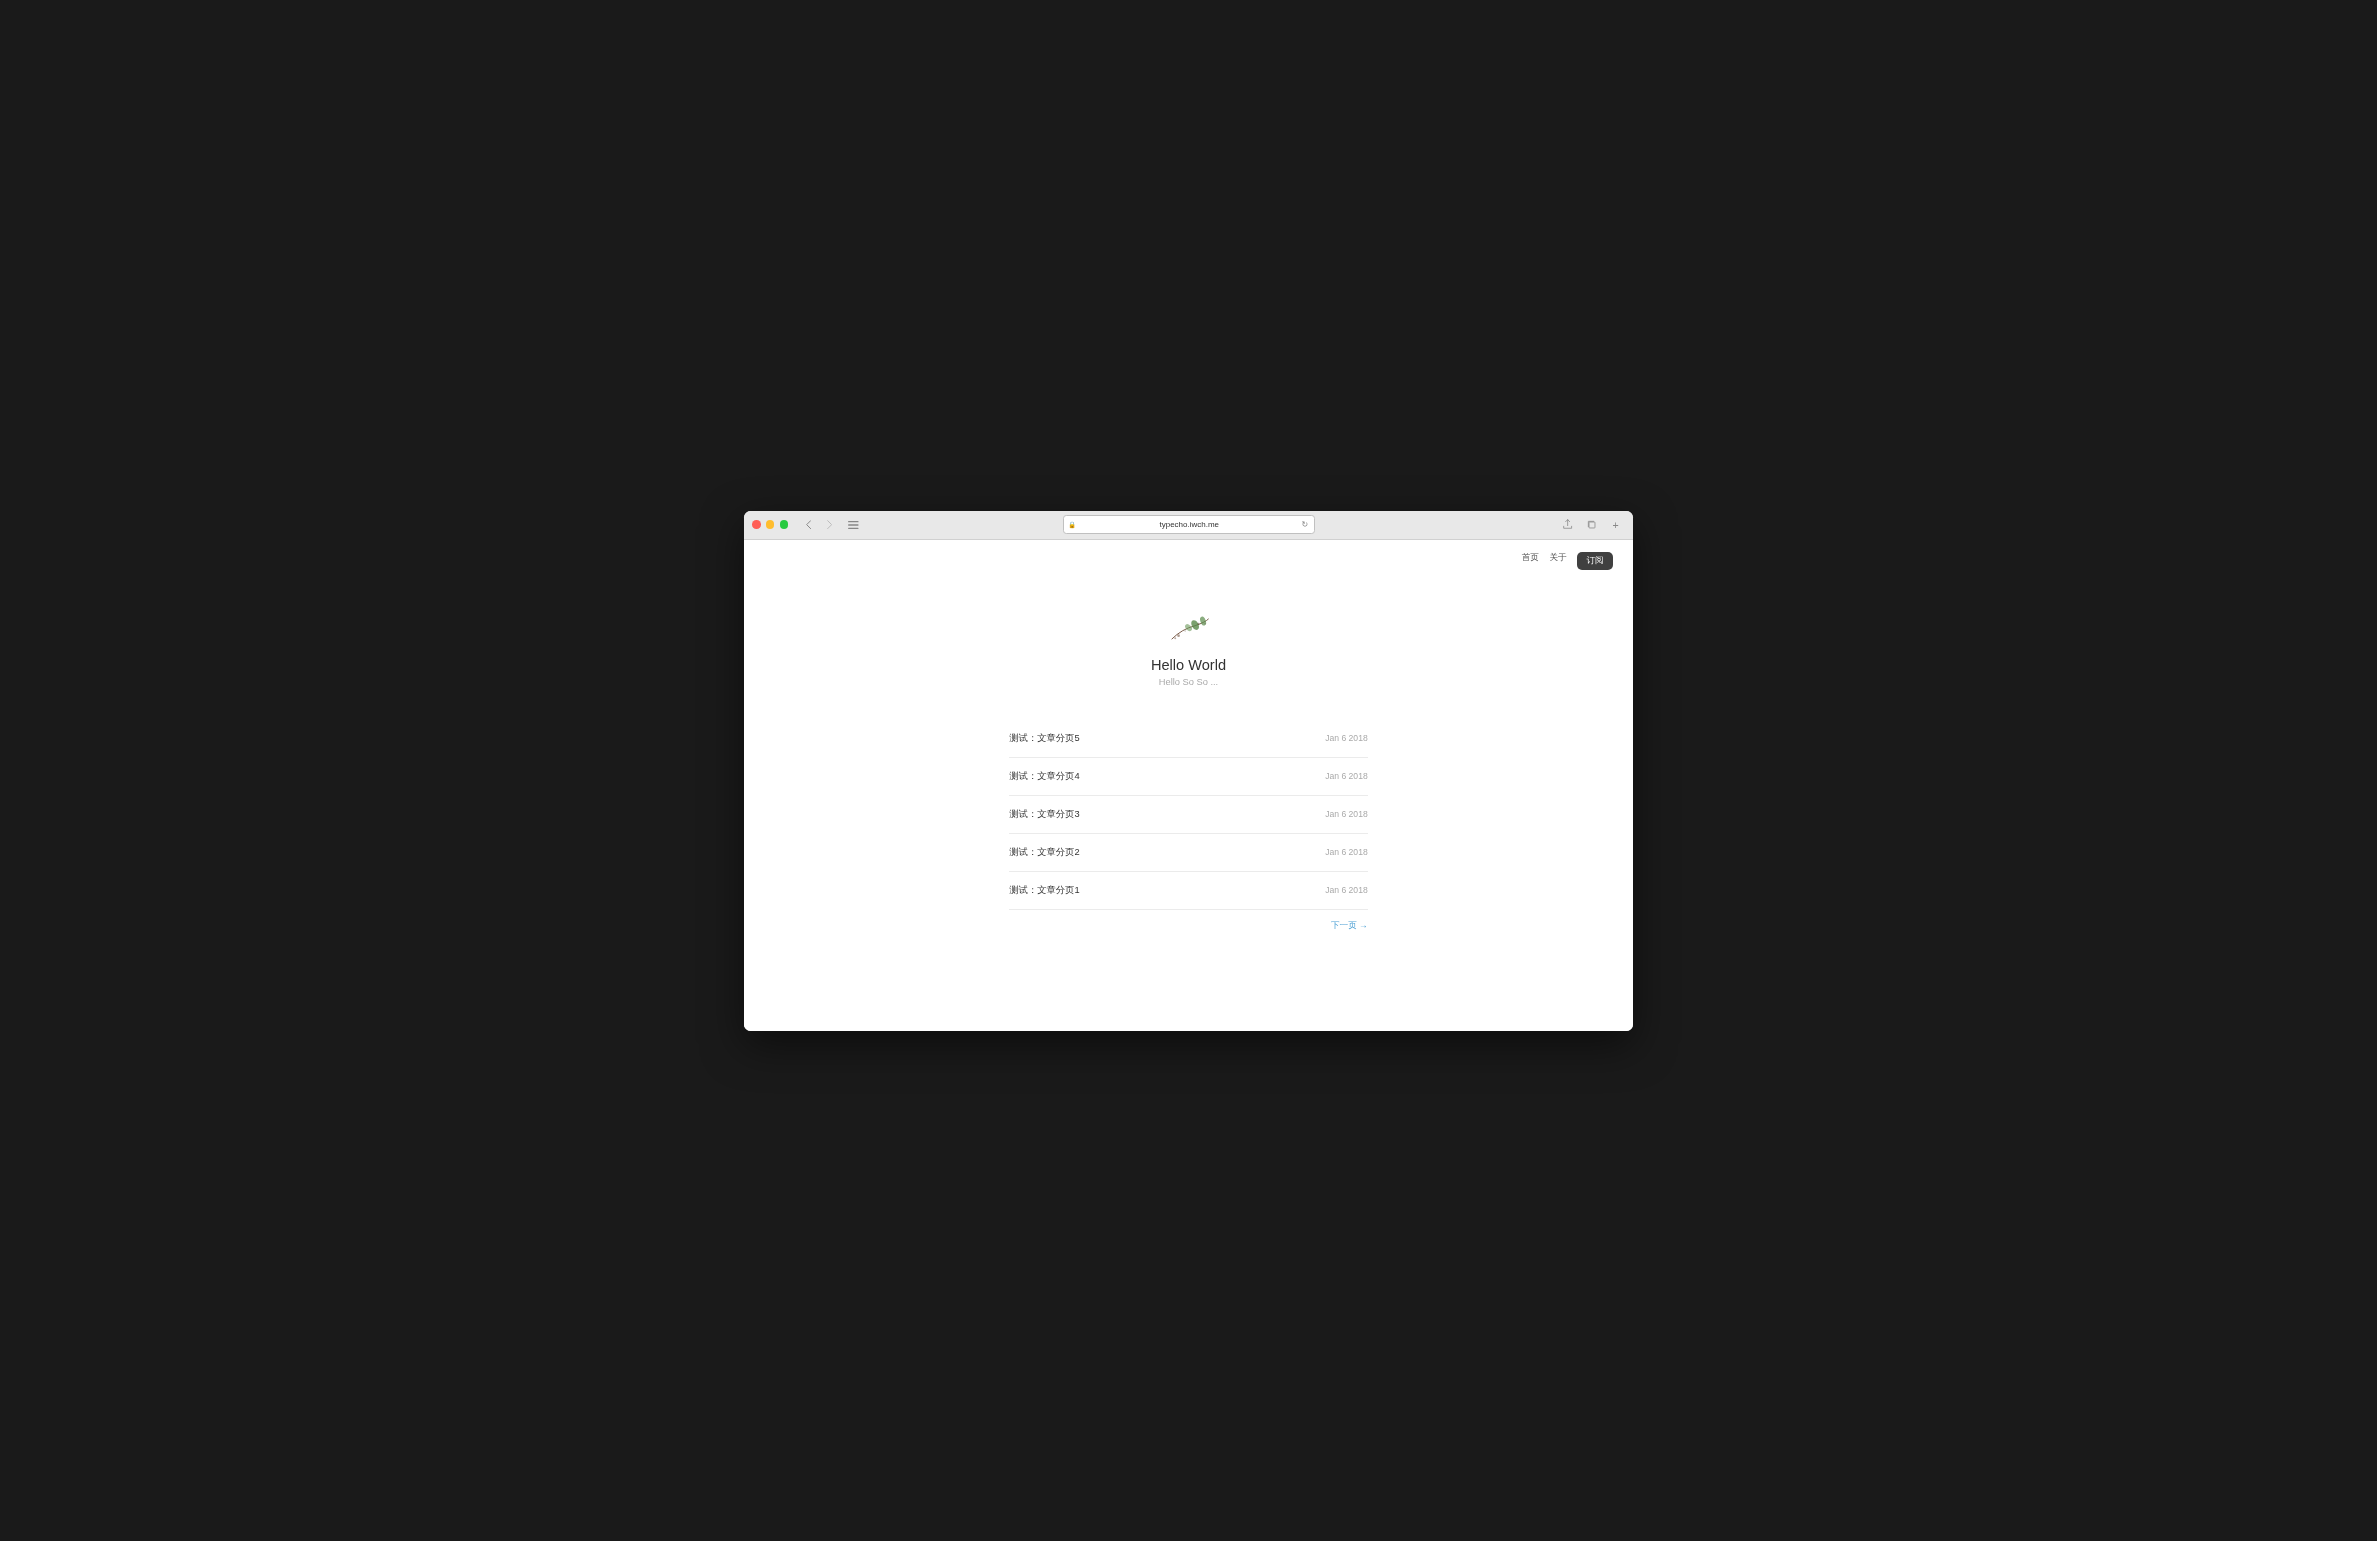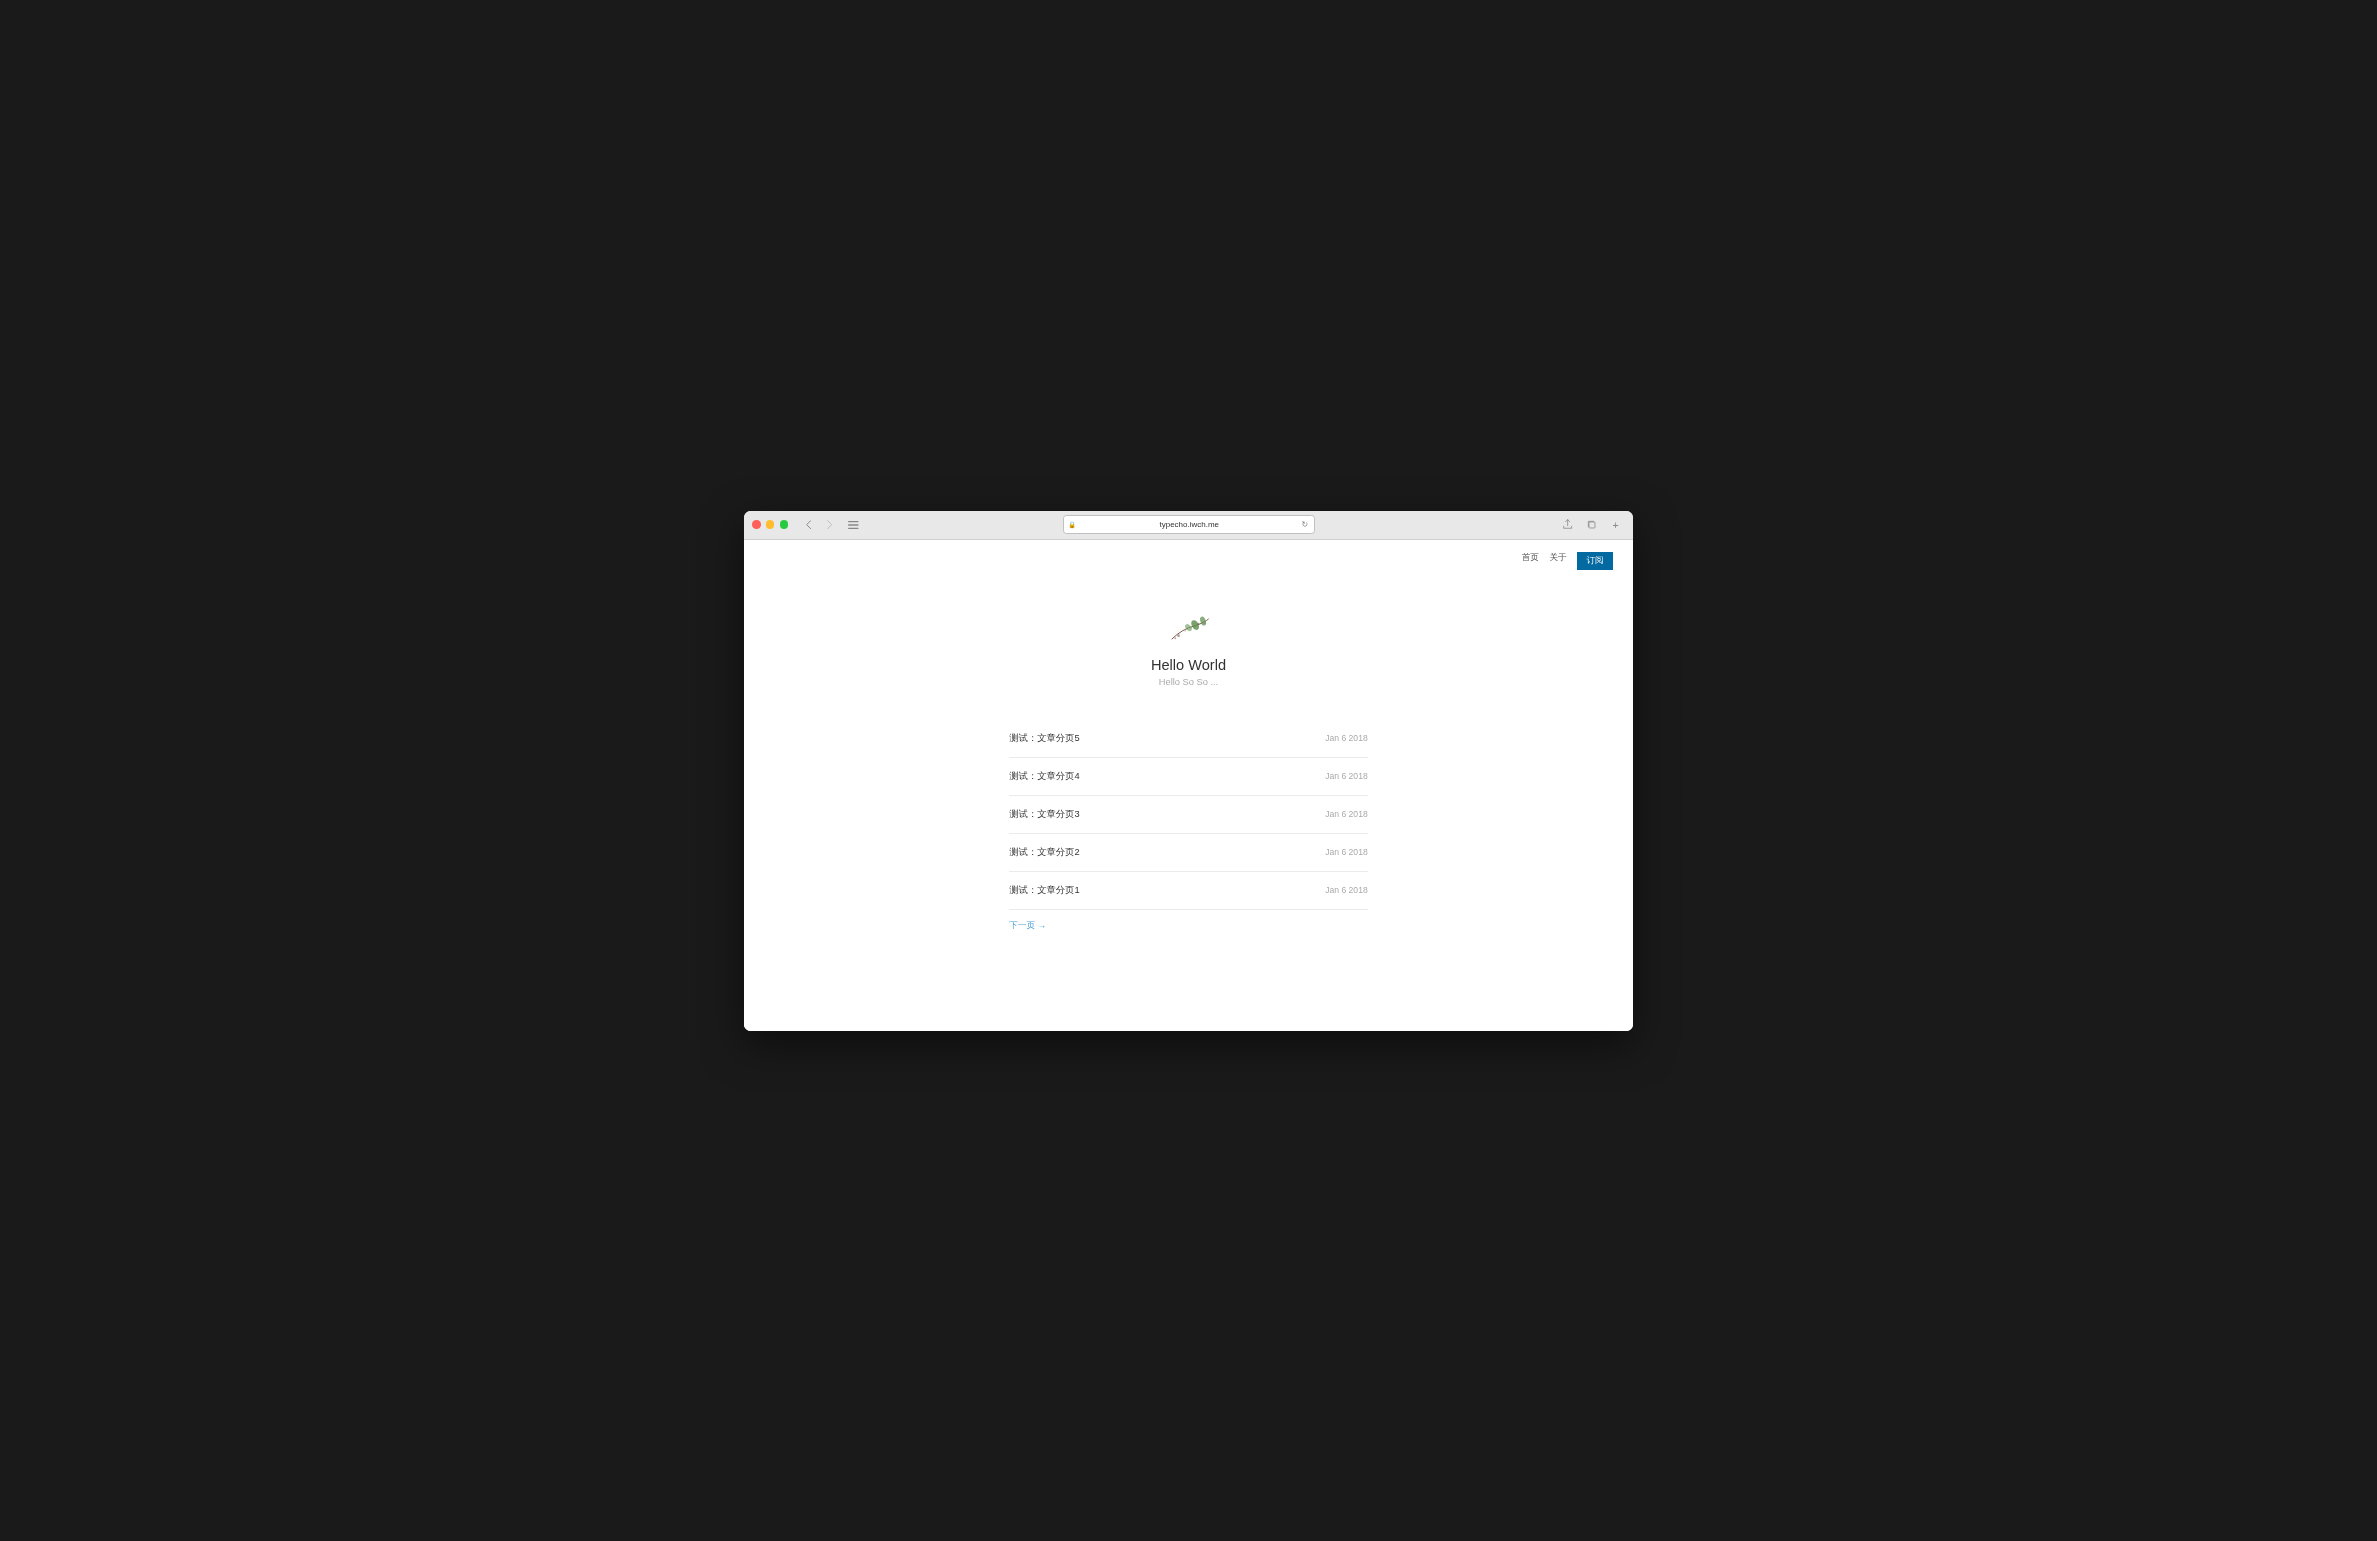--- a/index.html
+++ b/index.html
@@ -165,24 +165,24 @@
     }
 
     .nav-link {
       font-size: 8.6px;
       color: #555;
       text-decoration: none;
       cursor: pointer;
     }
 
     .nav-subscribe-btn {
-      background: #0369a1;
+      background: #404040;
       color: white;
       border: none;
-      border-radius: 0;
+      border-radius: 5px;
       padding: 3.3px 9.3px;
       font-size: 8.6px;
       cursor: pointer;
     }
 
     
     .hero {
       display: flex;
       flex-direction: column;
       align-items: center;
@@ -233,21 +233,21 @@
       color: #aaa;
       white-space: nowrap;
     }
 
     
     .pagination {
       max-width: 385px;
       margin: 0 auto;
       padding: 10.6px 13.3px;
       display: flex;
-      justify-content: flex-start;
+      justify-content: flex-end;
     }
 
     .next-page-link {
       font-size: 8.6px;
       color: #4a9fd4;
       text-decoration: none;
       cursor: pointer;
     }
 
     

